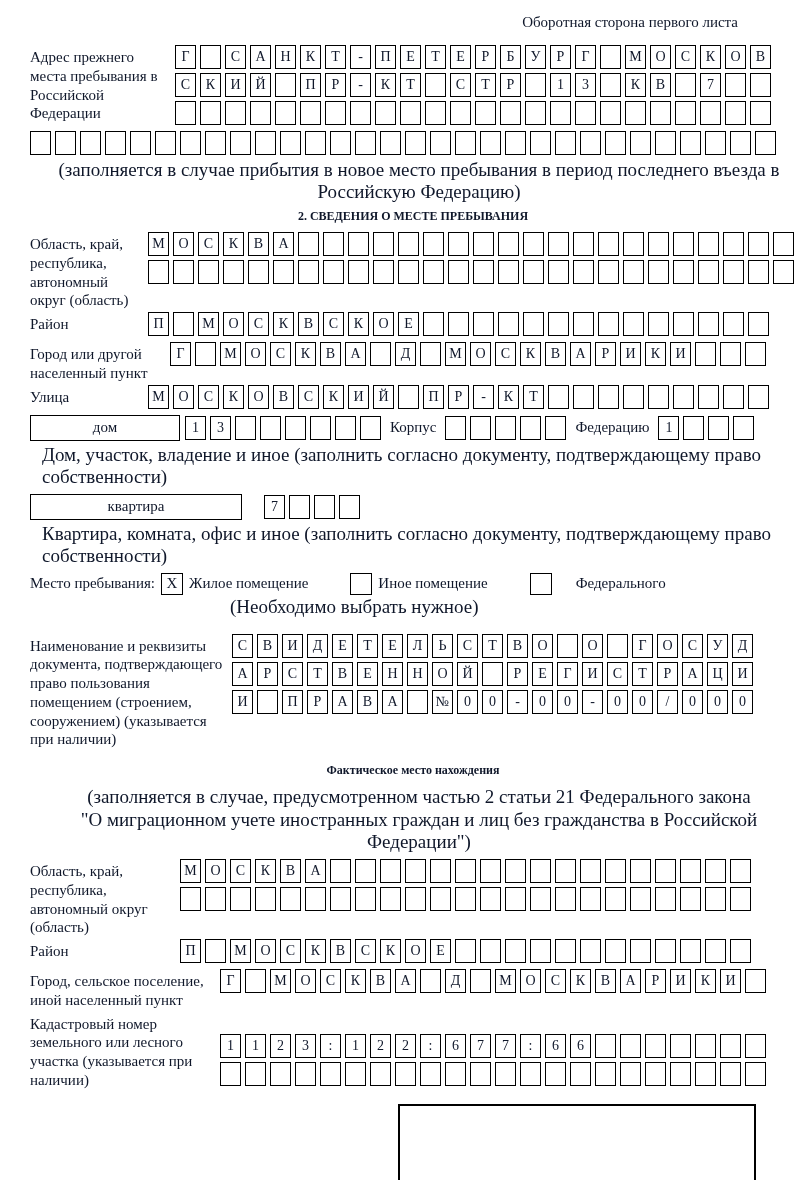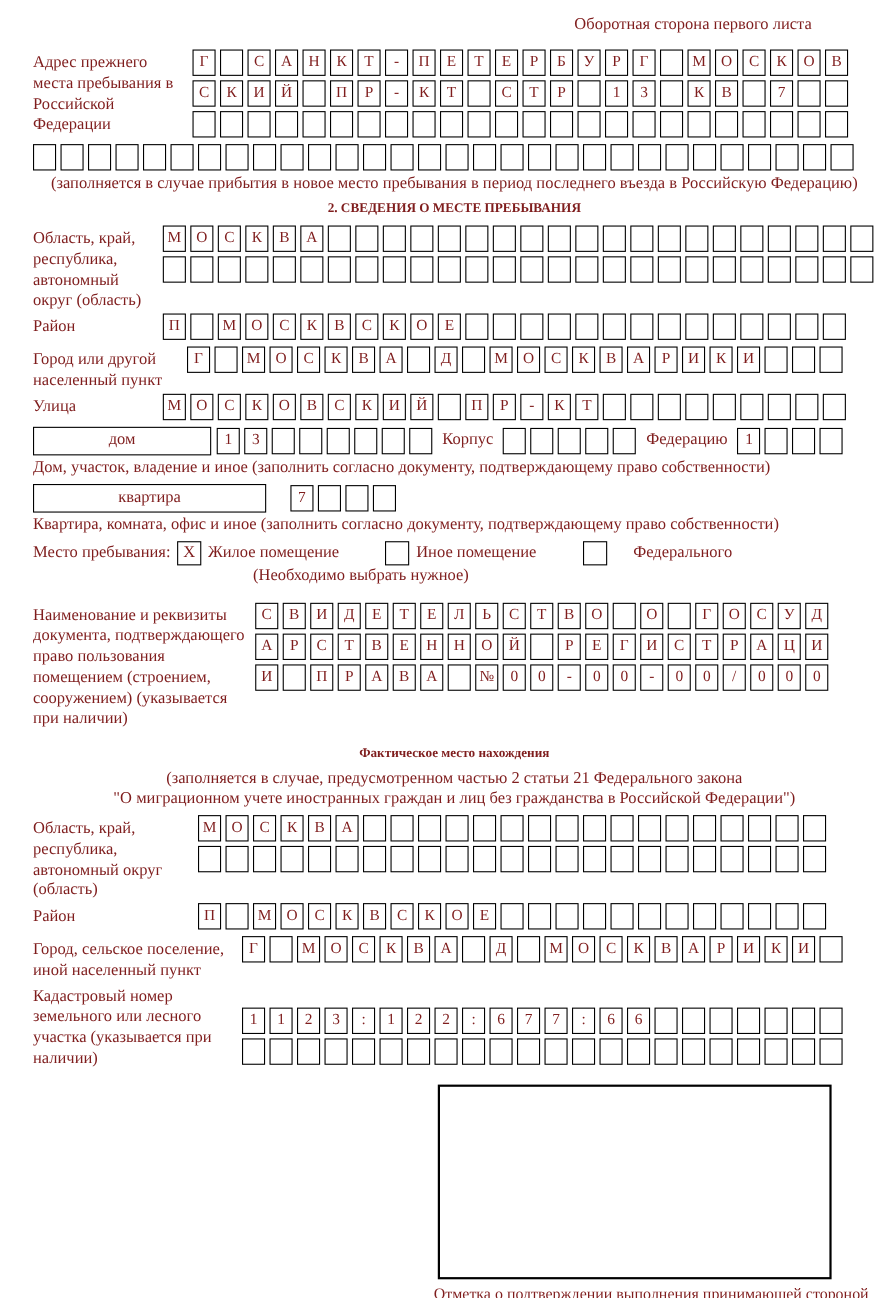--- a/index.html
+++ b/index.html
@@ -1,37 +1,37 @@
 <!DOCTYPE html>
 <html><head>
 <meta charset="utf-8">
 <style>
   html,body{margin:0;padding:0;background:#fff;}
   .page{
     position:relative;
     width:800px;height:1180px;
     box-sizing:border-box;
     padding:14px 4px 10px 30px;
-    background:#fff;color:#7f1d1d;
+    background:#fff;color:#0f172a;
     font-family:"Liberation Serif","DejaVu Serif",serif;
     overflow:hidden;
   }
   .hdr-note{ text-align:right; padding-right:58px; font-size:15px; margin-bottom:14px;}
   .field{ display:flex; align-items:flex-start; margin-bottom:2px;}
   .flabel{ flex:0 0 auto; font-size:15px; line-height:1.25; padding-top:3px; padding-right:6px; box-sizing:border-box;}
   .rows{ flex:1 1 auto;}
   .cellrow{ display:flex; gap:4px; margin-bottom:4px;}
   .cell{
     box-sizing:border-box; flex:0 0 21px;
     width:21px; height:24px;
     border:1.6px solid #000;
     display:inline-flex; align-items:center; justify-content:center;
     font-size:14px; line-height:1;
   }
-  .note{ font-size:15px; margin:1px 0 6px 0;}
+  .note{ font-size:19px; margin:1px 0 6px 12px;}
   .note.center{ text-align:center;}
   .sec-title{ text-align:center; font-weight:bold; font-size:12px; margin:6px 0 8px 0;}
   .widebox{
     box-sizing:border-box; border:1.6px solid #000; height:26px;
     display:inline-flex; align-items:center; justify-content:center;
     font-size:15px;
   }
   .inline-row{ display:flex; align-items:center; gap:5px; margin-bottom:3px;}
   .inline-label{ font-size:15px; padding:0 4px;}
   .checkbox{
@@ -325,21 +325,21 @@
           <span class="cell"></span>
           <span class="cell"></span>
           <span class="cell"></span>
           <span class="cell"></span>
           <span class="cell"></span>
         </div>
     </div>
   </div>
 
   <div class="inline-row">
-    <span class="widebox" style="width:162px">дом</span>
+    <span class="widebox" style="width:150px">дом</span>
     <span class="cellrow" style="margin-bottom:0">
         <span class="cell">1</span>
         <span class="cell">3</span>
         <span class="cell"></span>
         <span class="cell"></span>
         <span class="cell"></span>
         <span class="cell"></span>
         <span class="cell"></span>
         <span class="cell"></span>
       </span>

